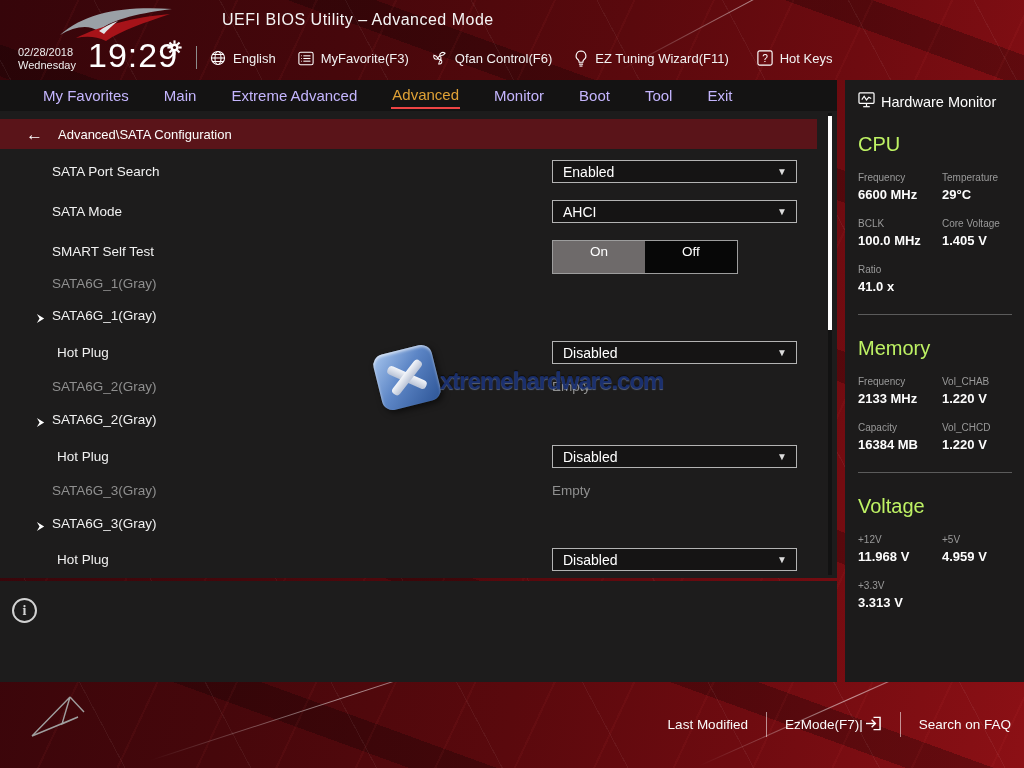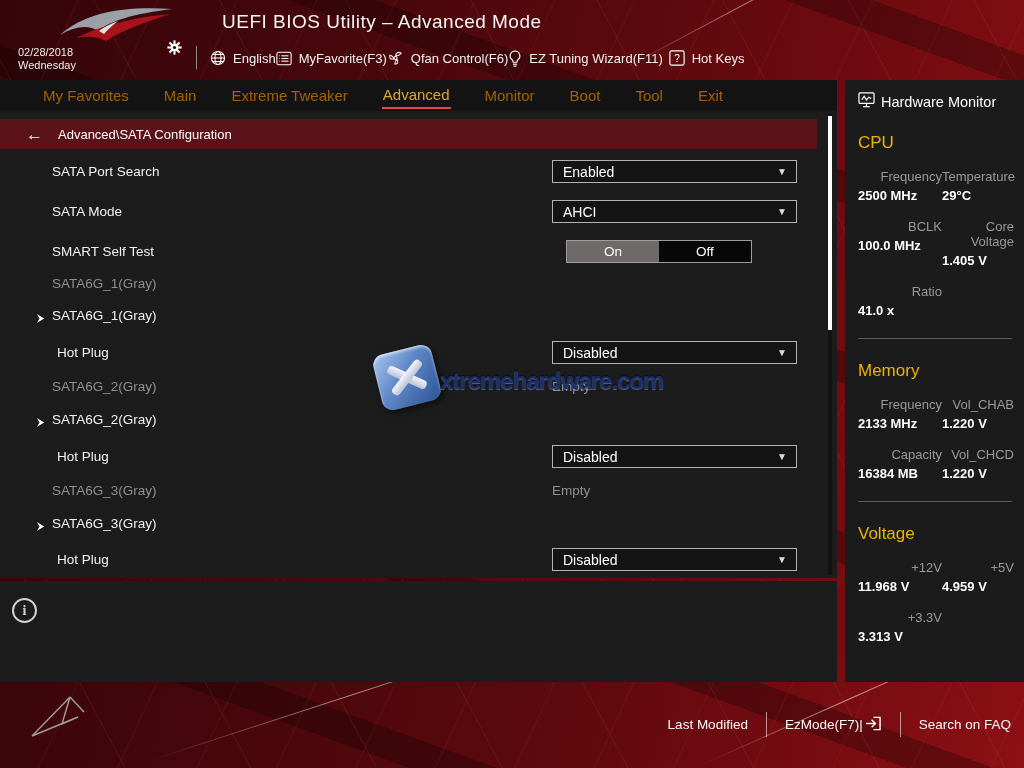--- a/index.html
+++ b/index.html
@@ -14,74 +14,74 @@
       repeating-linear-gradient(115deg, transparent 0 70px, rgba(255,80,80,0.05) 70px 72px),
       repeating-linear-gradient(62deg, transparent 0 110px, rgba(255,255,255,0.05) 110px 111px),
       repeating-linear-gradient(20deg, transparent 0 140px, rgba(0,0,0,0.25) 140px 170px),
       linear-gradient(100deg, #36050a 0%, #46070b 30%, #5a090d 55%, #6e0b10 75%, #8c1015 100%);
   }
   .streak { position: absolute; pointer-events: none; background: linear-gradient(90deg, transparent, rgba(255,255,255,0.55), transparent); height: 1px; transform-origin: left center; }
 
   
   .topbar { position: absolute; left: 0; top: 0; width: 1024px; height: 80px; }
   .rog-logo { position: absolute; left: 52px; top: 2px; }
-  .app-title { position: absolute; left: 222px; top: 11px; font-size: 19px; letter-spacing: 0.5px; color: #f5f5f5; }
+  .app-title { position: absolute; left: 222px; top: 11px; font-size: 16px; letter-spacing: 0.5px; color: #f5f5f5; }
   .date-block { position: absolute; left: 18px; top: 46px; font-size: 11px; line-height: 13px; color: #eee; }
   .clock { position: absolute; left: 88px; top: 36px; font-size: 34px; font-weight: 400; color: #fff; letter-spacing: 1px; }
   .clock-gear { position: absolute; left: 167px; top: 40px; }
   .top-sep { position: absolute; left: 196px; top: 46px; width: 1px; height: 23px; background: #8d8d8d; }
   .topmenu { position: absolute; left: 210px; top: 44px; height: 28px; display: flex; align-items: center; }
   .topmenu-item { display: flex; align-items: center; gap: 7px; font-size: 13px; color: #f2f2f2; cursor: default; }
   .topmenu-item .mi { display: inline-flex; }
 
   
   .navbar { position: absolute; left: 0; top: 80px; width: 837px; height: 31px; background: #141313; display: flex; align-items: center; padding-left: 42px; gap: 33px; }
-  .tab { font-size: 15px; color: #a16207; padding: 4px 1px; cursor: pointer; }
+  .tab { font-size: 15px; color: #c4b5fd; padding: 4px 1px; cursor: pointer; }
   .tab.active { color: #dfa136; border-bottom: 2px solid #ef4444; }
 
   
   .main-panel { position: absolute; left: 0; top: 111px; width: 837px; height: 467px; background: #1d1c1c; }
   .breadcrumb { position: absolute; left: 0; top: 8px; width: 817px; height: 30px; background: #5a1419; display: flex; align-items: center; }
   .breadcrumb .back { margin-left: 26px; font-size: 17px; color: #fff; line-height: 1; cursor: pointer; }
   .breadcrumb .bc-label { margin-left: 15px; font-size: 13px; color: #fdfdfd; }
   .scroll-track { position: absolute; left: 828px; top: 2px; width: 4px; height: 462px; background: #121212; }
   .scroll-thumb { position: absolute; left: 828px; top: 5px; width: 4px; height: 214px; background: #ffffff; }
 
   .row { position: absolute; left: 0; width: 820px; height: 24px; }
   .row .lbl { position: absolute; left: 52px; top: 0; line-height: 24px; font-size: 13.5px; color: #f1f1f1; }
   .row .lbl.indent { left: 57px; }
   .row .lbl.gray, .row .val-gray { color: #8f8f8f; }
   .row .val-gray { position: absolute; left: 552px; top: 0; line-height: 24px; font-size: 13.5px; }
   .row .sub-arrow { position: absolute; left: 35px; top: 6px; }
   .dd { position: absolute; left: 552px; top: 0; width: 245px; height: 23px; background: #151414; border: 1px solid #b3b3b3; display: flex; align-items: center; cursor: pointer; }
   .dd .dd-val { margin-left: 10px; font-size: 14px; color: #fff; }
   .dd .caret { position: absolute; right: 9px; top: 5px; font-size: 10px; color: #dcdcdc; }
-  .toggle { position: absolute; left: 552px; top: 0; width: 186px; height: 23px; border: 1px solid #9d9d9d; background: #070707; display: flex; cursor: pointer; margin-left: 14px; }
+  .toggle { position: absolute; left: 552px; top: 0; width: 186px; height: 34px; border: 1px solid #9d9d9d; background: #070707; display: flex; cursor: pointer; }
   .toggle span { flex: 1; text-align: center; line-height: 21px; font-size: 13.5px; color: #fff; }
   .toggle span.sel { background: #6e6a6a; }
 
   
   .watermark { position: absolute; left: 374px; top: 346px; width: 260px; height: 68px; pointer-events: none; z-index: 5; }
   .wm-box { position: absolute; left: 3px; top: 3px; width: 60px; height: 57px; border-radius: 11px; transform: rotate(-14deg); background: linear-gradient(135deg, #a8c6ee 0%, #5d86c6 45%, #2c5496 100%); box-shadow: inset 0 2px 3px rgba(255,255,255,0.6), 2px 3px 6px rgba(0,0,0,0.55); }
   .wm-box::before, .wm-box::after { content: ""; position: absolute; left: 9px; top: 24px; width: 42px; height: 9px; border-radius: 4px; background: linear-gradient(180deg, #f4f6fa, #b9c3d6); }
   .wm-box::before { transform: rotate(38deg); }
   .wm-box::after { transform: rotate(-38deg); }
   .wm-text { position: absolute; left: 66px; top: 21px; font-size: 24px; font-weight: 700; letter-spacing: -1px; color: rgba(23,44,110,0.92); text-shadow: 0 1px 1px rgba(160,185,235,0.45), 0 -1px 1px rgba(0,0,0,0.5); }
 
   
   .info-panel { position: absolute; left: 0; top: 581px; width: 837px; height: 101px; background: #1d1c1c; }
   .info-circle { position: absolute; left: 12px; top: 17px; width: 25px; height: 25px; border: 2px solid #d2d2d2; border-radius: 50%; color: #d2d2d2; font-size: 14px; font-weight: 700; text-align: center; line-height: 21px; font-family: "Liberation Serif", serif; }
 
   
   .sidebar { position: absolute; left: 845px; top: 80px; width: 179px; height: 602px; background: #1c1b1b; padding: 8px 10px 0 13px; }
   .hm-header { display: flex; align-items: center; gap: 6px; font-size: 14.5px; color: #fdfdfd; margin-top: 4px; }
-  .hm-section-title { font-size: 17px; color: #eab308; margin-top: 22px; }
+  .hm-section-title { font-size: 20px; color: #bef264; margin-top: 22px; }
   .metric-grid { display: grid; grid-template-columns: 84px 1fr; margin-top: 16px; row-gap: 2px; }
   .metric { display: flex; flex-direction: column; gap: 4px; }
-  .metric .m-label { font-size: 13px; color: #999999; text-align: right; }
+  .metric .m-label { font-size: 10px; color: #999999; }
   .metric .m-value { font-size: 13px; font-weight: 700; color: #fdfdfd; }
   .hm-divider { height: 1px; background: #5b5b5b; margin-top: 20px; margin-right: 2px; }
 
   
   .footer { position: absolute; left: 0; top: 682px; width: 1024px; height: 86px; }
   .footer-links { position: absolute; right: 13px; top: 30px; display: flex; align-items: center; gap: 18px; }
   .f-link { font-size: 13.5px; color: #fafafa; display: flex; align-items: center; gap: 2px; cursor: pointer; }
   .f-sep { width: 1px; height: 25px; background: rgba(255,255,255,0.55); }
   .version-line { position: absolute; left: 0; top: 62px; width: 1024px; text-align: center; font-size: 13.5px; color: #f0f0f0; }
   .wing { position: absolute; left: 14px; top: 8px; }
@@ -101,39 +101,40 @@
       <path d="M24 36 C48 24 82 15 118 12 C92 21 70 28 54 39 C44 34 34 34 24 36 Z" fill="#a61319"></path>
       <path d="M47 29 C52 25 58 22 66 19 C60 24 55 28 52 32 Z" fill="#e0e3e6"></path>
     </svg>
   </span>
   <div class="app-title">UEFI BIOS Utility – Advanced Mode</div>
 
   <div class="date-block">
     <div>02/28/2018</div>
     <div>Wednesday</div>
   </div>
+  <div class="clock">19:29</div>
   <span class="clock-gear">
     <svg width="15" height="15" viewBox="0 0 20 20">
       <g fill="#ffffff">
         <circle cx="10" cy="10" r="5.4"></circle>
         <rect x="8.6" y="0.5" width="2.8" height="4.4"></rect>
         <rect x="8.6" y="15.1" width="2.8" height="4.4"></rect>
         <rect x="8.6" y="0.5" width="2.8" height="4.4" transform="rotate(45 10 10)"></rect>
         <rect x="8.6" y="15.1" width="2.8" height="4.4" transform="rotate(45 10 10)"></rect>
         <rect x="8.6" y="0.5" width="2.8" height="4.4" transform="rotate(90 10 10)"></rect>
         <rect x="8.6" y="15.1" width="2.8" height="4.4" transform="rotate(90 10 10)"></rect>
         <rect x="8.6" y="0.5" width="2.8" height="4.4" transform="rotate(135 10 10)"></rect>
         <rect x="8.6" y="15.1" width="2.8" height="4.4" transform="rotate(135 10 10)"></rect>
       </g>
       <circle cx="10" cy="10" r="2.1" fill="#3a0608"></circle>
     </svg>
   </span>
   <div class="top-sep"></div>
 
-  <div class="topmenu" style="">
+  <div class="topmenu" style="gap:22px;">
     <div class="topmenu-item">
       <span class="mi">
         <svg width="16" height="16" viewBox="0 0 18 18" fill="none" stroke="#fff" stroke-width="1.2">
           <circle cx="9" cy="9" r="7.4"></circle>
             <ellipse cx="9" cy="9" rx="3.4" ry="7.4"></ellipse>
           <line x1="1.6" y1="9" x2="16.4" y2="9"></line>
             <line x1="2.6" y1="5" x2="15.4" y2="5"></line>
             <line x1="2.6" y1="13" x2="15.4" y2="13"></line>
         </svg>
       </span>
@@ -182,21 +183,21 @@
         </svg>
       </span>
       <span>Hot Keys</span>
     </div>
   </div>
 </div>
 
 <div class="navbar">
   <div class="tab">My Favorites</div>
   <div class="tab">Main</div>
-  <div class="tab">Extreme Tweaker</div>
+  <div class="tab">Extreme Advanced</div>
   <div class="tab active">Advanced</div>
   <div class="tab">Monitor</div>
   <div class="tab">Boot</div>
   <div class="tab">Tool</div>
   <div class="tab">Exit</div>
 </div>
 
 <div class="main-panel">
   <div class="breadcrumb">
     <span class="back">←</span>
@@ -314,21 +315,21 @@
           <line x1="5.5" y1="15.6" x2="12.5" y2="15.6"></line>
       </svg>
     </span>
     <span>Hardware Monitor</span>
   </div>
 
   <div class="hm-section-title">CPU</div>
   <div class="metric-grid">
     <div class="metric">
       <span class="m-label">Frequency</span>
-      <span class="m-value">2500 MHz</span>
+      <span class="m-value">6600 MHz</span>
     </div>
     <div class="metric">
       <span class="m-label">Temperature</span>
       <span class="m-value">29°C</span>
     </div>
   </div>
   <div class="metric-grid">
     <div class="metric">
       <span class="m-label">BCLK</span>
       <span class="m-value">100.0 MHz</span>

